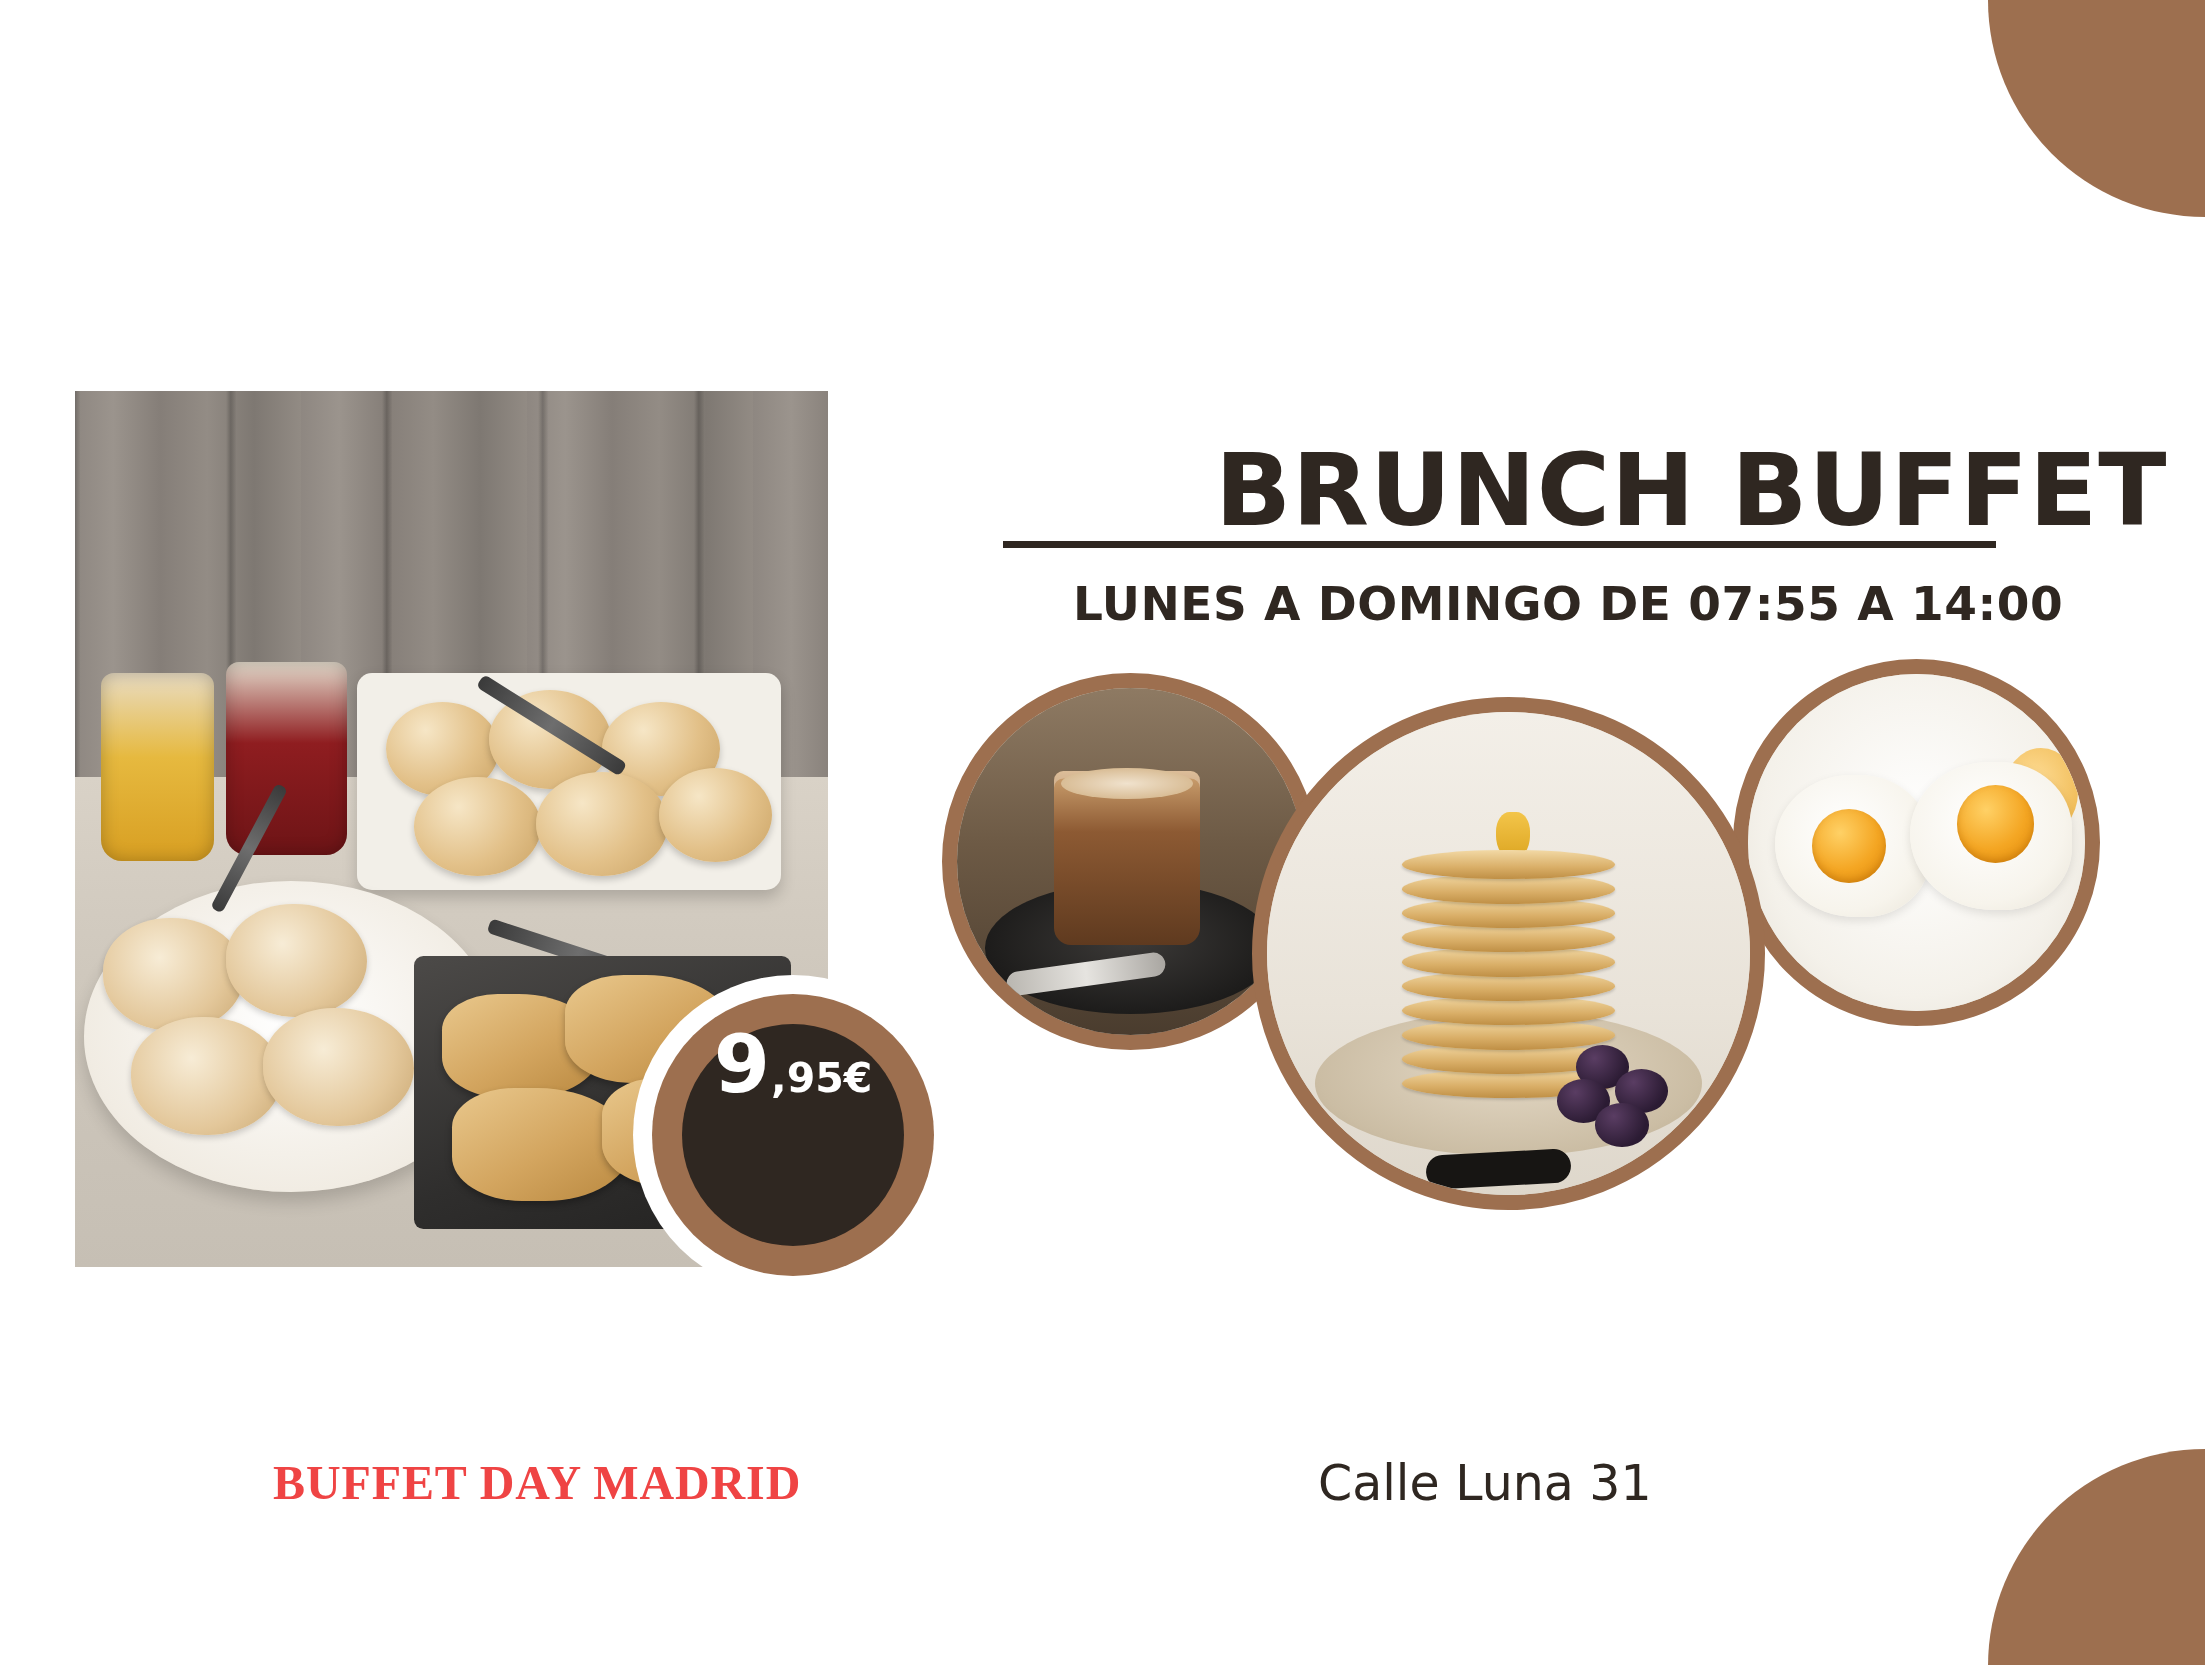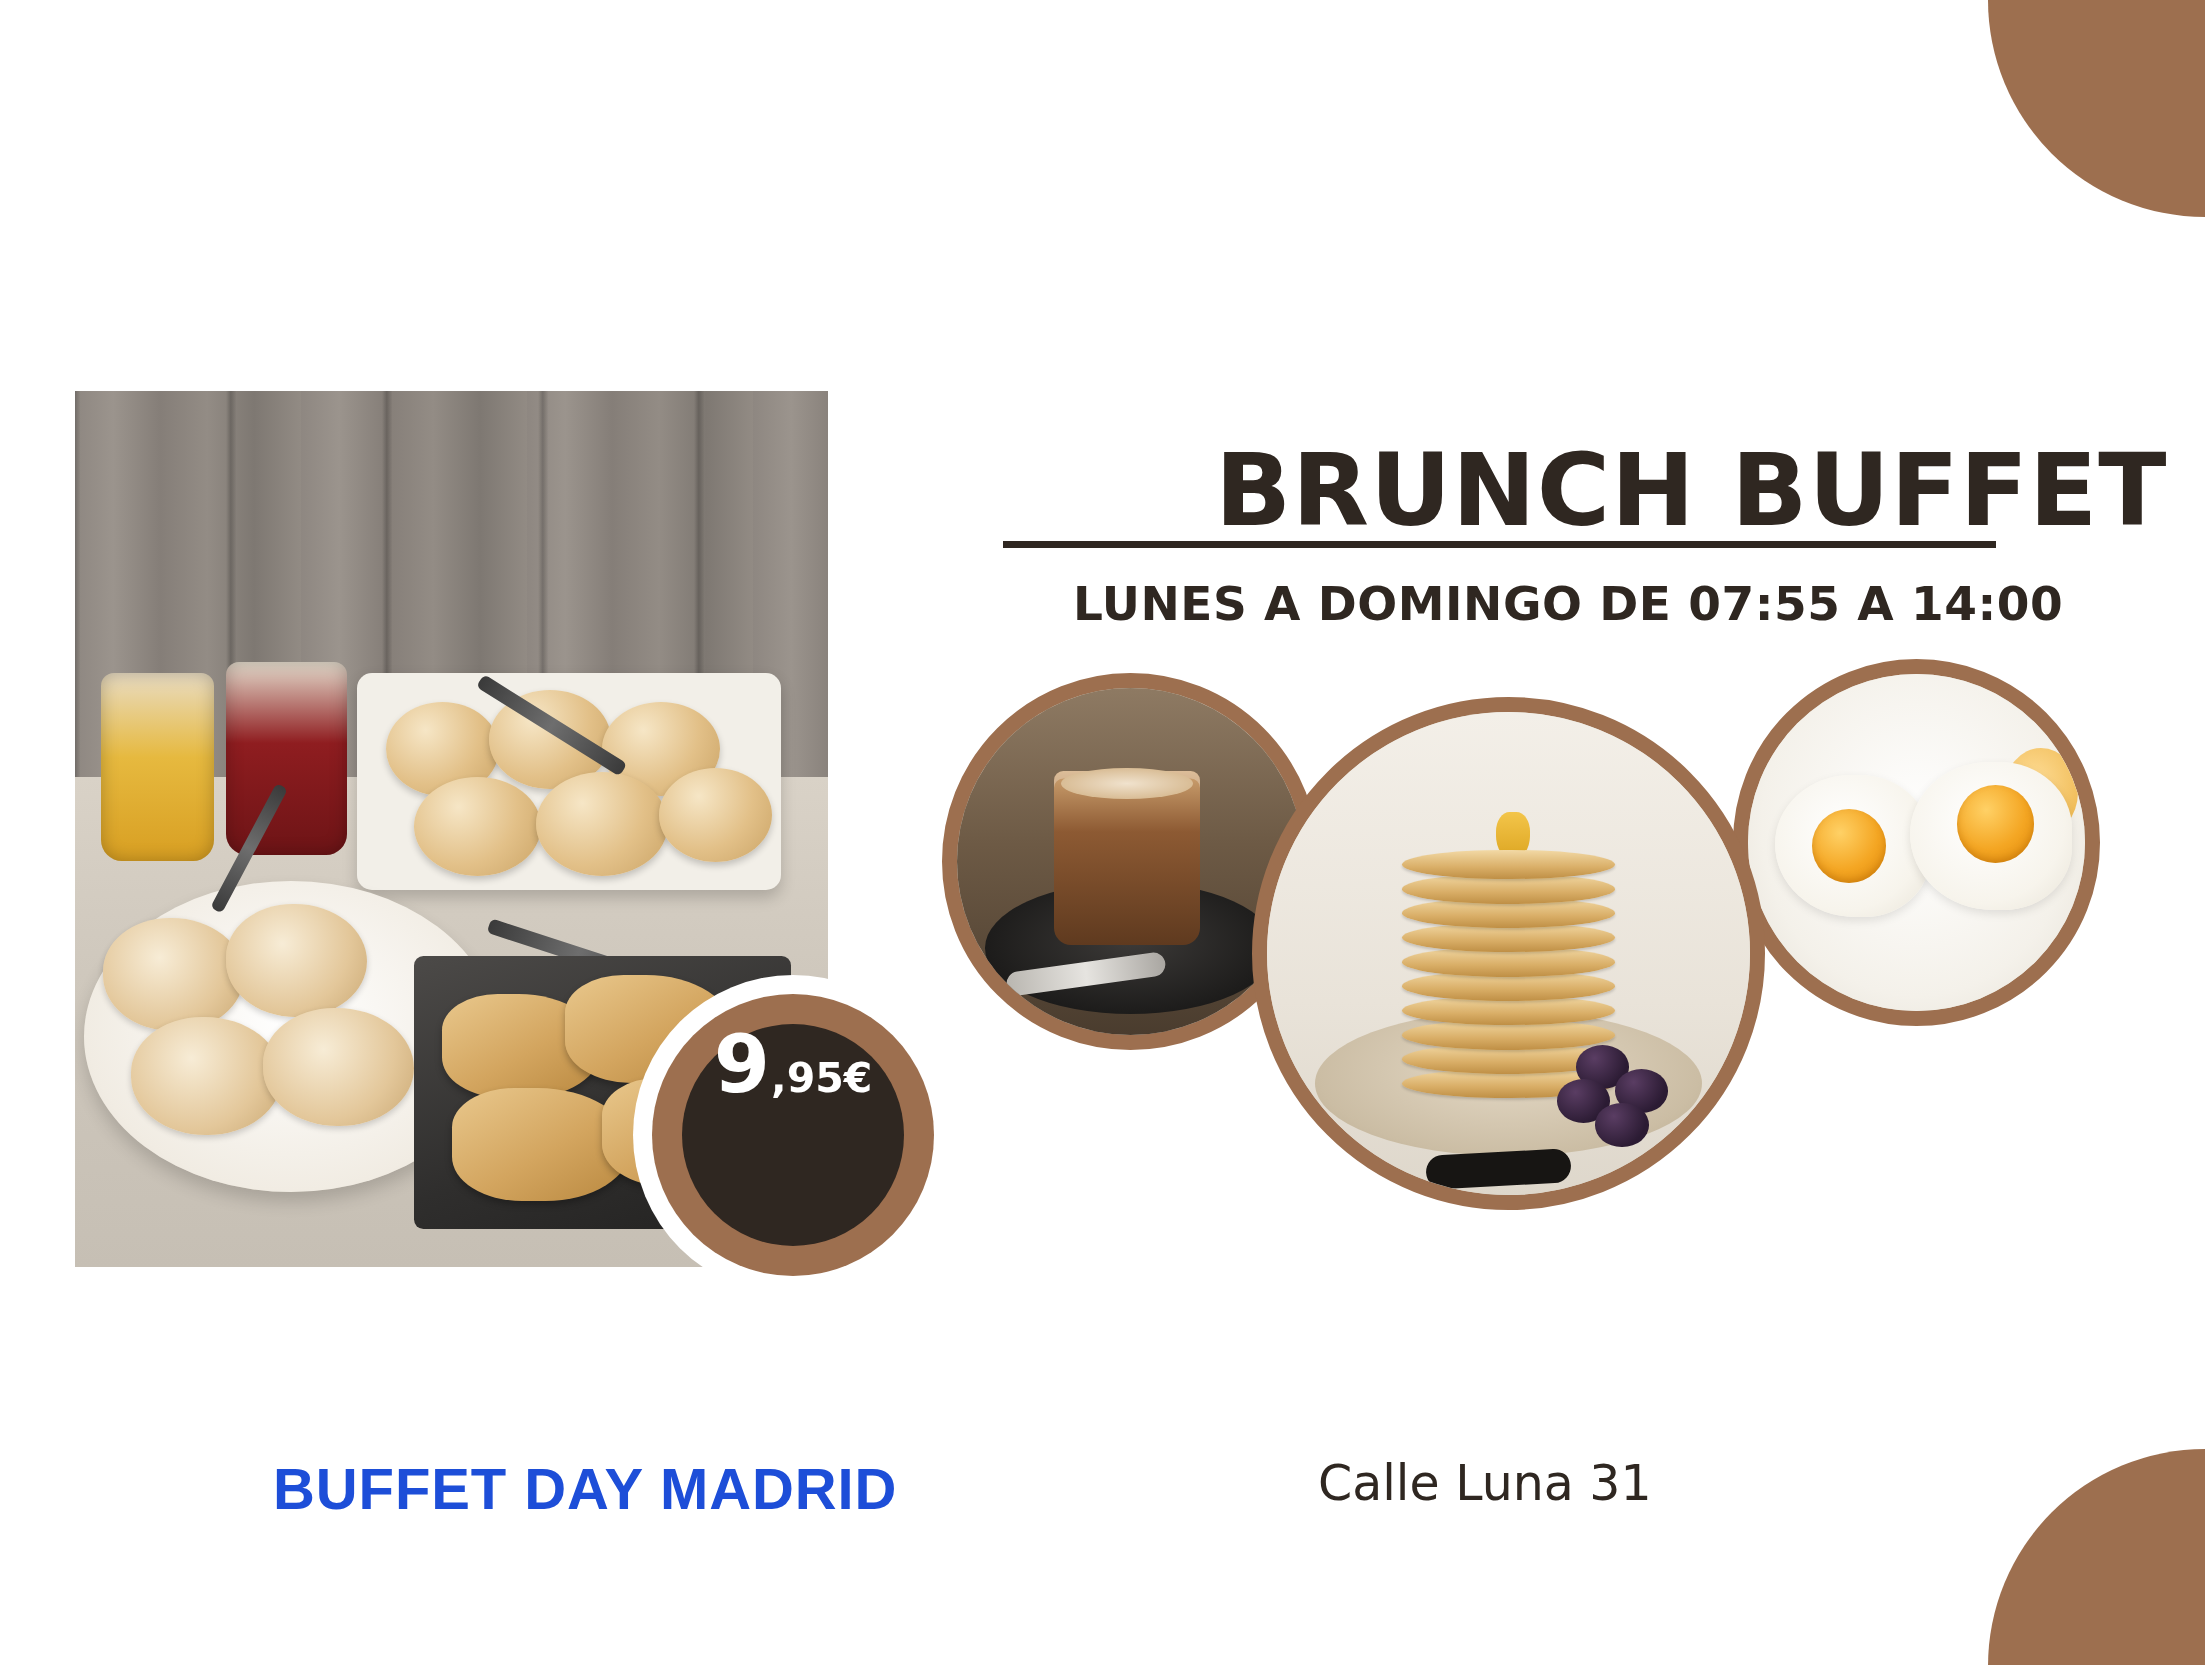--- a/index.html
+++ b/index.html
@@ -383,24 +383,24 @@
     left: 1318px;
     top: 1455px;
     font-family: "DejaVu Sans", sans-serif;
     font-size: 49px;
     color: #2f2721;
   }
   .brand {
     position: absolute;
     left: 273px;
     top: 1455px;
-    font-family: Liberation Sans, sans-serif;
+    font-family: Liberation Serif, serif;
     font-weight: bold;
-    font-size: 58px;
-    color: #1d4ed8;
+    font-size: 48px;
+    color: #ef4444;
     letter-spacing: 0.9px;
     white-space: nowrap;
   }
 </style>
 </head>
 <body>
 
 <div id="poster">
 
   <div class="corner-wedge wedge-top-right"></div>

